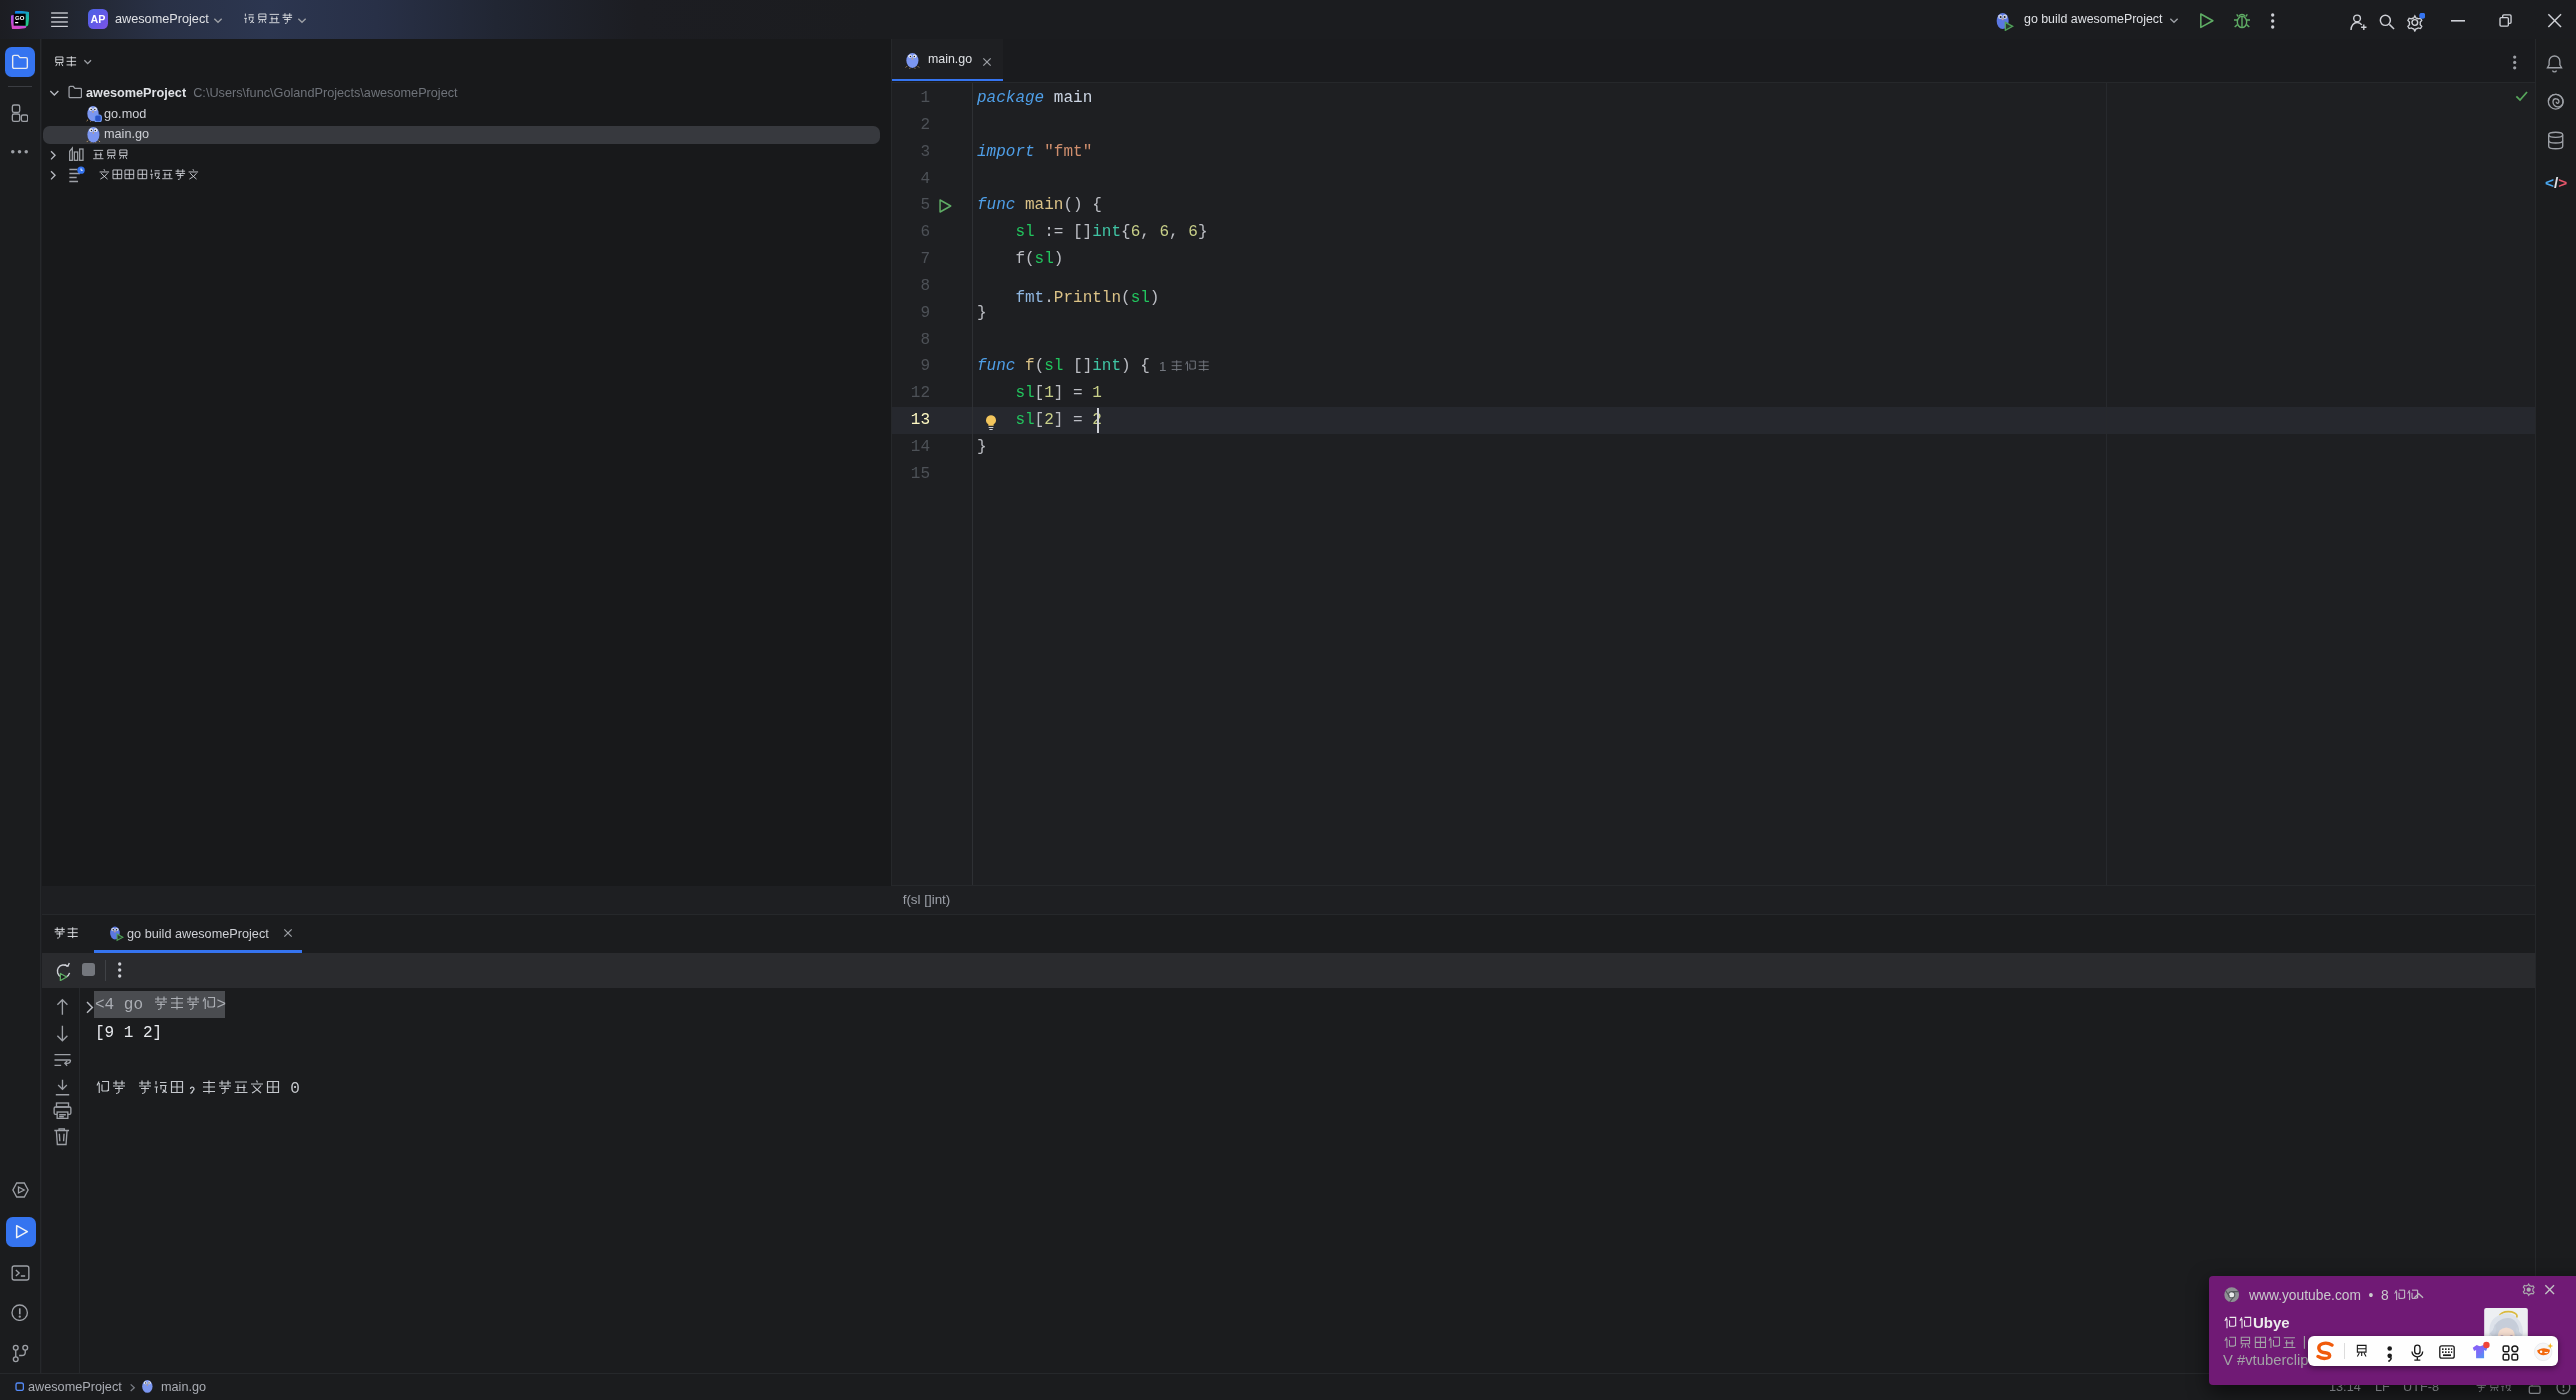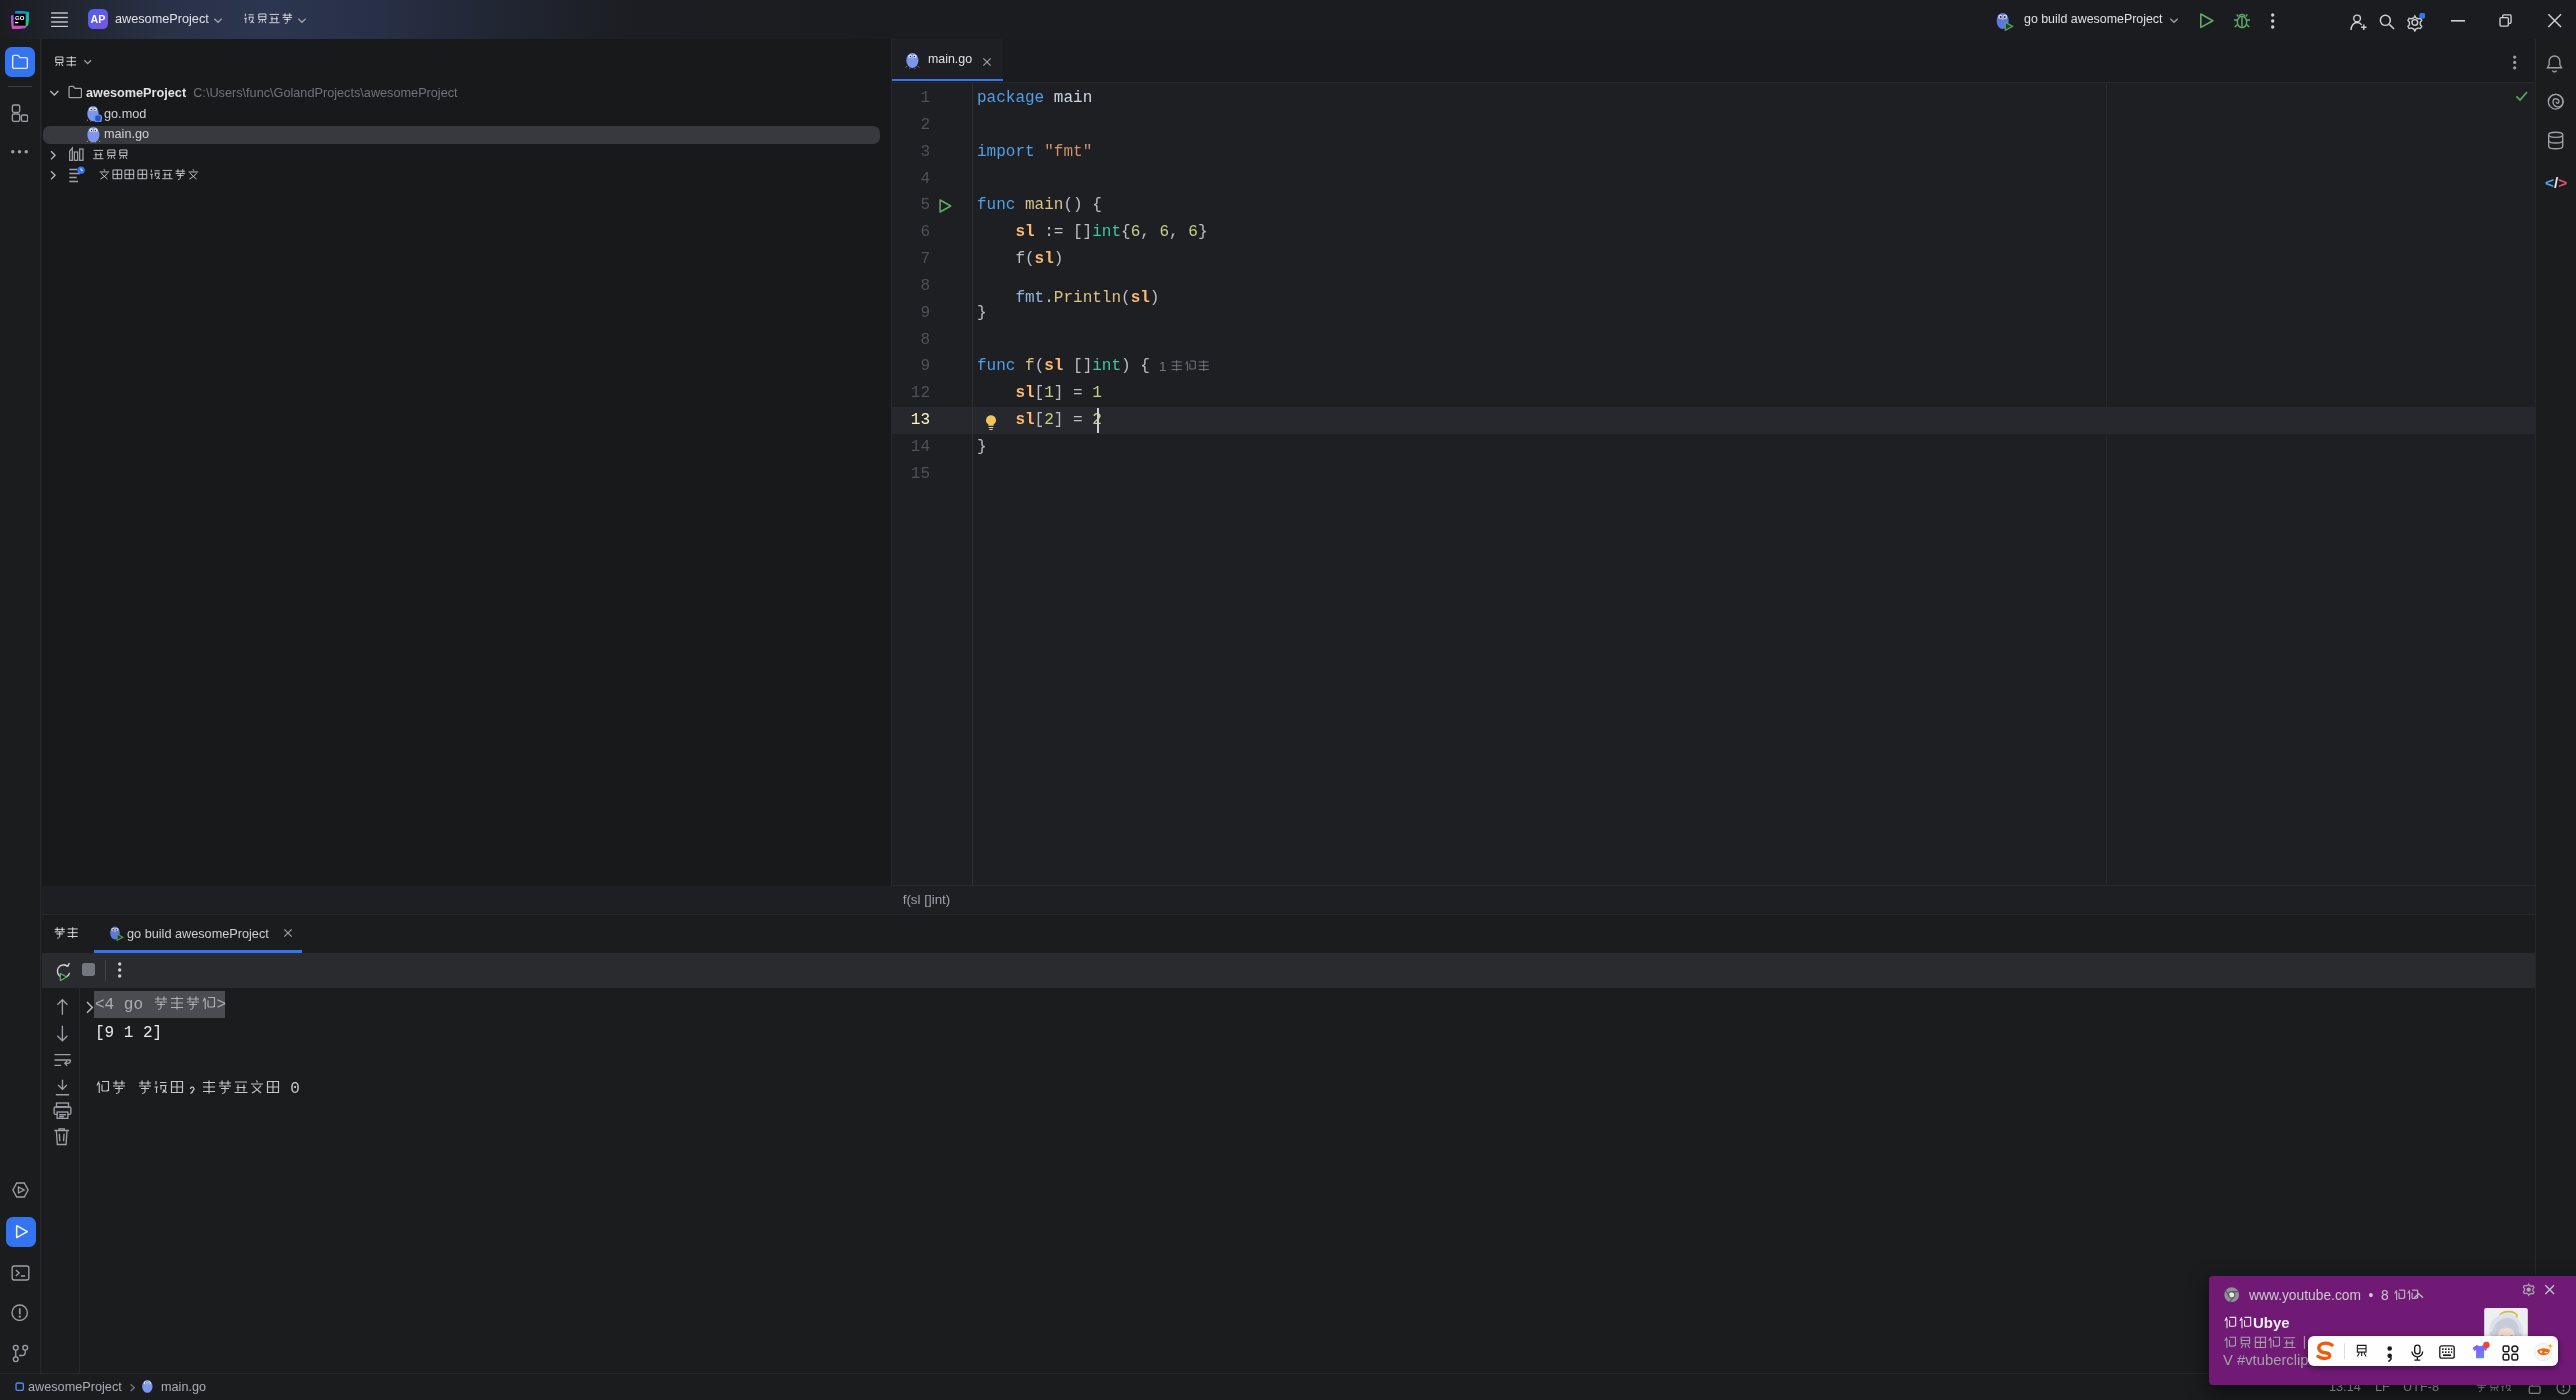--- a/index.html
+++ b/index.html
@@ -16,26 +16,26 @@
   #lstripe{left:0;top:39px;width:40px;height:1334px;background:#1B1C1E;border-right:1.3px solid #26282B;}
   
   #ppanel{left:42px;top:39px;width:849px;height:847px;background:#18191B;border-right:1.3px solid #26282B;}
   .tree{position:absolute;height:20px;line-height:20px;font-size:12.7px;color:#CED0D6;white-space:pre;}
   
   #tabbar{left:892px;top:39px;width:1643px;height:43px;background:#1A1B1E;border-bottom:1.3px solid #26282B;}
   #tab1{position:absolute;left:0;top:0;width:111px;height:40px;background:#1E1F22;border-bottom:2.7px solid #3574F0;}
   #editor{left:892px;top:83px;width:1643px;height:802px;background:#1E1F22;}
   .cl{position:absolute;left:85px;height:27px;line-height:27px;font-family:"Liberation Mono",monospace;font-size:16px;color:#BCBEC4;white-space:pre;}
   .num{position:absolute;left:0px;width:38px;height:27px;line-height:27px;text-align:right;font-family:"Liberation Mono",monospace;font-size:16px;color:#4D5157;}
-  .kw{color:#4F9FE8;}
+  .kw{color:#4F9FE8;font-style:italic;}
   .fn{color:#DBC287;}
   .ty{color:#40C4A4;}
   .st{color:#CF8E6D;}
   .nm{color:#C9D089;}
-  .vr{color:#fdba74;font-weight:bold;}
+  .vr{color:#22c55e;}
   .pk{color:#8FB6E0;}
   #breadcrumb{left:892px;top:885px;width:1643px;height:27px;background:#1E1F22;border-top:1.3px solid #26282B;color:#9CA0A8;font-size:13.4px;line-height:27px;}
   
   #runpanel{left:42px;top:914px;width:2493px;height:460px;background:#1B1C1E;border-top:1.3px solid #26282B;}
   #runtoolbar{position:absolute;left:0;top:38px;width:2493px;height:36px;background:#2A2B2E;}
   #runconsole{position:absolute;left:0;top:73px;width:2493px;height:385px;background:#1B1C1E;}
   .con{position:absolute;font-family:"Liberation Mono",monospace;font-size:16px;height:28px;line-height:28px;white-space:pre;}
   
   #statusbar{left:0;top:1373px;width:2576px;height:27.5px;background:#1B1C1E;border-top:1.3px solid #26282B;}
   .sb{position:absolute;top:0;height:26px;line-height:26px;font-size:12.7px;color:#A9ACB3;}

